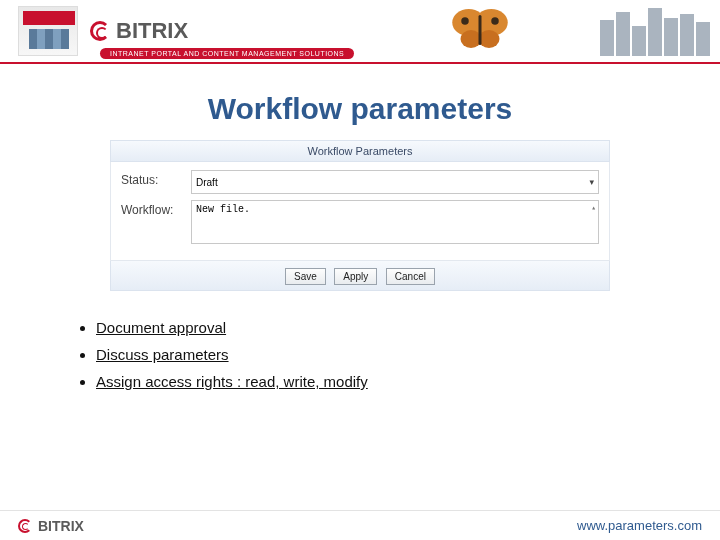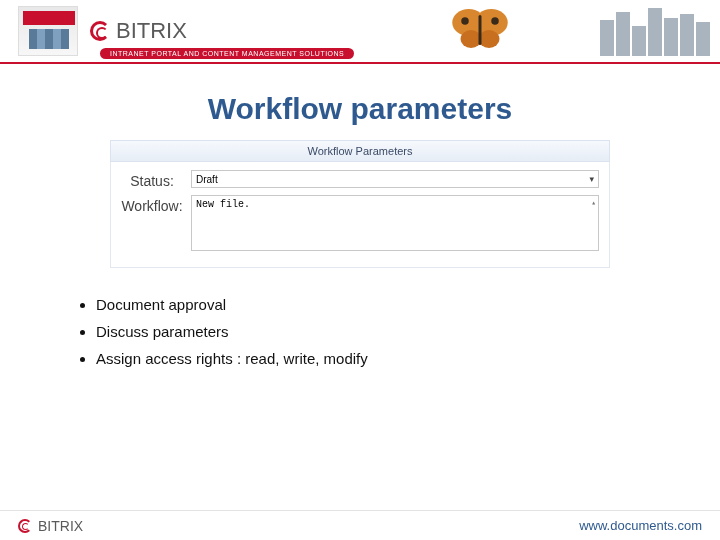--- a/index.html
+++ b/index.html
@@ -29,21 +29,21 @@
   }
   .box-mock::before {
     content:""; position:absolute; left:4px; top:4px;
     width:52px; height:14px; background:#c8102e;
   }
   .box-mock::after {
     content:""; position:absolute; left:10px; bottom:6px;
     width:40px; height:20px;
     background: repeating-linear-gradient(90deg,#5a7a9a 0 8px,#7fa0bf 8px 16px);
   }
-  .logo { display:flex; align-items:center; font-size:22px; font-weight:normal; color:#5a5a5a; font-family: Arial, sans-serif; }
+  .logo { display:flex; align-items:center; font-size:22px; font-weight:bold; color:#5a5a5a; font-family: Arial, sans-serif; }
   .logo-swirl {
     width:20px; height:20px; border:3px solid #c8102e; border-radius:50%;
     border-right-color: transparent;
     margin-right:6px;
     position:relative;
   }
   .logo-swirl::after {
     content:""; position:absolute; width:8px; height:8px; border:2px solid #c8102e;
     border-radius:50%; border-right-color:transparent; left:3px; top:3px;
   }
@@ -87,35 +87,35 @@
     padding:4px 0;
   }
   .panel-body {
     border:1px solid #e3e8ef;
     border-top:none;
     padding:8px 10px 10px 10px;
     background:#fff;
   }
   .row { display:flex; align-items:flex-start; margin-bottom:6px; }
   .row .label {
-    width:70px; text-align:center; font-size:14px; color:#444;
+    width:70px; text-align:left; font-size:12px; color:#444;
     padding-right:8px; padding-top:3px;
   }
   .row .field { flex:1; }
   .select-mock {
     border:1px solid #c8c8c8;
     font-size:10px; padding:2px 4px;
     display:flex; justify-content:space-between; align-items:center;
-    background:#fff; height:18px;
+    background:#fff; height:24px;
   }
   .select-mock .chev { font-size:9px; color:#444; }
   .textarea-mock {
     border:1px solid #c8c8c8;
     font-size:10px; padding:3px 4px;
-    background:#fff; height:56px; position:relative;
+    background:#fff; height:44px; position:relative;
     font-family: "Courier New", monospace;
   }
   .textarea-mock .scroll-up {
     position:absolute; right:2px; top:2px; font-size:8px; color:#777;
   }
   .panel-footer {
     background: linear-gradient(#f6f9fd,#e6edf6);
     border:1px solid #dbe3ee;
     border-top:none;
     text-align:center;
@@ -130,21 +130,21 @@
     margin:0 2px;
     font-family: Arial;
     color:#222;
   }
   
   .bullets {
     margin: 28px 0 0 78px;
     font-size:15px;
     color:#111;
   }
-  .bullets li { list-style: disc; margin: 0 0 10px 18px; }
+  .bullets li { list-style: disc; margin: 0 0 10px 18px; text-decoration: underline; }
   
   .footer {
     position:absolute; left:0; bottom:0;
     width:100%; height:30px;
     border-top:1px solid #e3e3e3;
     display:flex; justify-content:space-between; align-items:center;
     padding:0 18px;
   }
   .footer .logo { font-size:14px; }
   .footer .logo .logo-swirl { width:14px; height:14px; border-width:2px; }
@@ -202,27 +202,32 @@
     <div class="row">
       <div class="label">Workflow:</div>
       <div class="field">
         <div class="textarea-mock">
           <span>New file.</span>
           <span class="scroll-up">▴</span>
         </div>
       </div>
     </div>
   </div>
+  <div class="panel-footer">
+    <span class="btn">Save</span>
+    <span class="btn">Apply</span>
+    <span class="btn">Cancel</span>
+  </div>
 </div>
 
 <ul class="bullets">
   <li>Document approval</li>
   <li>Discuss parameters</li>
   <li>Assign access rights : read, write, modify</li>
 </ul>
 
 <div class="footer">
   <div class="logo">
     <span class="logo-swirl"></span>
     <span>BITRIX</span>
   </div>
-  <div class="footer-url">www.documents.com</div>
+  <div class="footer-url">www.parameters.com</div>
 </div>
 
 </body></html>

